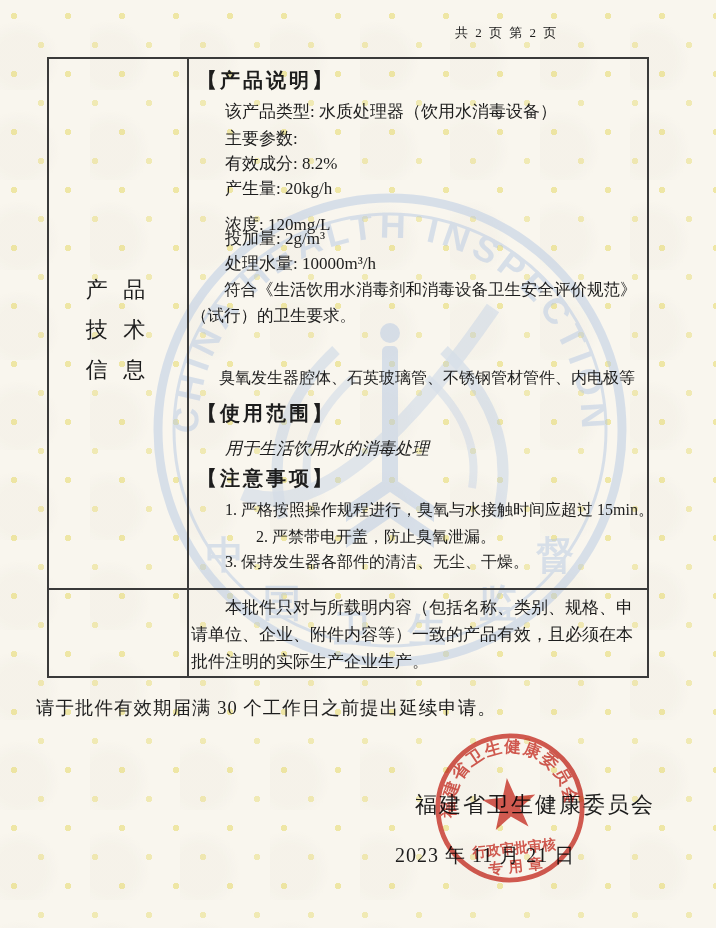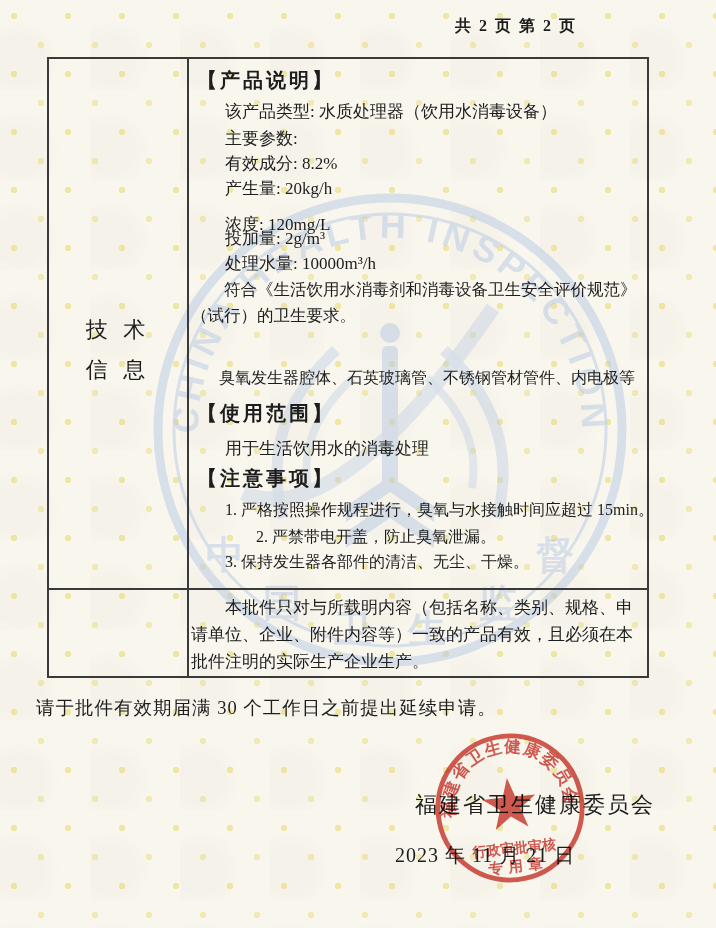--- a/index.html
+++ b/index.html
@@ -8,22 +8,22 @@
     font-family:"Liberation Serif","DejaVu Serif",serif;
     color:#1d1d1d;
     background-color:#f9f6ee;
     background-image:
       radial-gradient(circle 3.2px at 14px 16px, rgba(228,214,92,0.50) 92%, transparent 100%),
       radial-gradient(circle 3.2px at 41px 45px, rgba(228,214,92,0.40) 92%, transparent 100%),
       radial-gradient(circle 40px at 20px 60px, rgba(210,205,190,0.10) 60%, transparent 100%);
     background-size:54px 58px,54px 58px,90px 90px;
   }
   .abs{position:absolute;}
-  .page-header{position:absolute;left:455px;top:16px;width:200px;
-    font-size:16px;font-weight:700;letter-spacing:2px;white-space:nowrap;}
+  .page-header{position:absolute;left:455px;top:24px;width:200px;
+    font-size:13px;font-weight:400;letter-spacing:2px;white-space:nowrap;}
   .doc-table{position:absolute;left:47px;top:57px;width:602px;height:621px;
     border:2px solid #3a3a3a;box-sizing:border-box;background:transparent;}
   .vline{position:absolute;left:138px;top:0;bottom:0;width:2px;background:#3a3a3a;}
   .hline{position:absolute;left:0;right:0;top:529px;height:2px;background:#3a3a3a;}
   .rowlabel{position:absolute;left:0;width:138px;text-align:center;
     font-size:22px;letter-spacing:5px;white-space:nowrap;}
   .ln{position:absolute;white-space:nowrap;font-size:17px;}
   .hd{position:absolute;white-space:nowrap;font-size:20px;font-weight:600;letter-spacing:3px;}
   .tight{font-size:16px;}
   .para{position:absolute;font-size:16.5px;line-height:26px;text-indent:2em;white-space:normal;}
@@ -70,37 +70,38 @@
     <text x="407" y="380">督</text>
   </g>
 </svg>
 
 <div class="page-header content-layer abs">共 2 页  第 2 页</div>
 
 <div class="doc-table content-layer">
   <div class="vline"></div>
   <div class="hline"></div>
 
+  <div class="rowlabel" style="top:216px;">产 品</div>
   <div class="rowlabel" style="top:256px;">技 术</div>
   <div class="rowlabel" style="top:296px;">信 息</div>
 
   <div class="hd" style="top:8px;left:148px;">【产品说明】</div>
   <div class="ln" style="top:41px;left:176px;">该产品类型: 水质处理器（饮用水消毒设备）</div>
   <div class="ln" style="top:68px;left:176px;">主要参数:</div>
   <div class="ln" style="top:93px;left:176px;">有效成分: 8.2%</div>
   <div class="ln" style="top:118px;left:176px;">产生量: 20kg/h</div>
   <div class="ln" style="top:143px;left:176px;margin-top:11px;">浓度: 120mg/L</div>
   <div class="ln" style="top:168px;left:176px;">投加量: 2g/m³</div>
   <div class="ln" style="top:193px;left:176px;">处理水量: 10000m³/h</div>
   <div class="para" style="top:218px;left:142px;width:456px;">符合《生活饮用水消毒剂和消毒设备卫生安全评价规范》（试行）的卫生要求。</div>
 
   <div class="ln tight" style="top:309px;left:170px;">臭氧发生器腔体、石英玻璃管、不锈钢管材管件、内电极等</div>
 
   <div class="hd" style="top:341px;left:148px;">【使用范围】</div>
-  <div class="ln" style="top:378px;left:176px;">用于生活饮用水的消毒处理</div>
+  <div class="ln" style="top:378px;left:176px;font-style:italic;">用于生活饮用水的消毒处理</div>
 
   <div class="hd" style="top:406px;left:148px;">【注意事项】</div>
   <div class="ln tight" style="top:441px;left:176px;">1. 严格按照操作规程进行，臭氧与水接触时间应超过 15min。</div>
   <div class="ln tight" style="top:468px;left:191px;margin-left:16px;">2. 严禁带电开盖，防止臭氧泄漏。</div>
   <div class="ln tight" style="top:493px;left:176px;">3. 保持发生器各部件的清洁、无尘、干燥。</div>
 
   <div class="para2" style="top:535px;left:142px;width:456px;">本批件只对与所载明内容（包括名称、类别、规格、申请单位、企业、附件内容等）一致的产品有效，且必须在本批件注明的实际生产企业生产。</div>
 </div>
 
 <div class="footnote content-layer">请于批件有效期届满 30 个工作日之前提出延续申请。</div>

